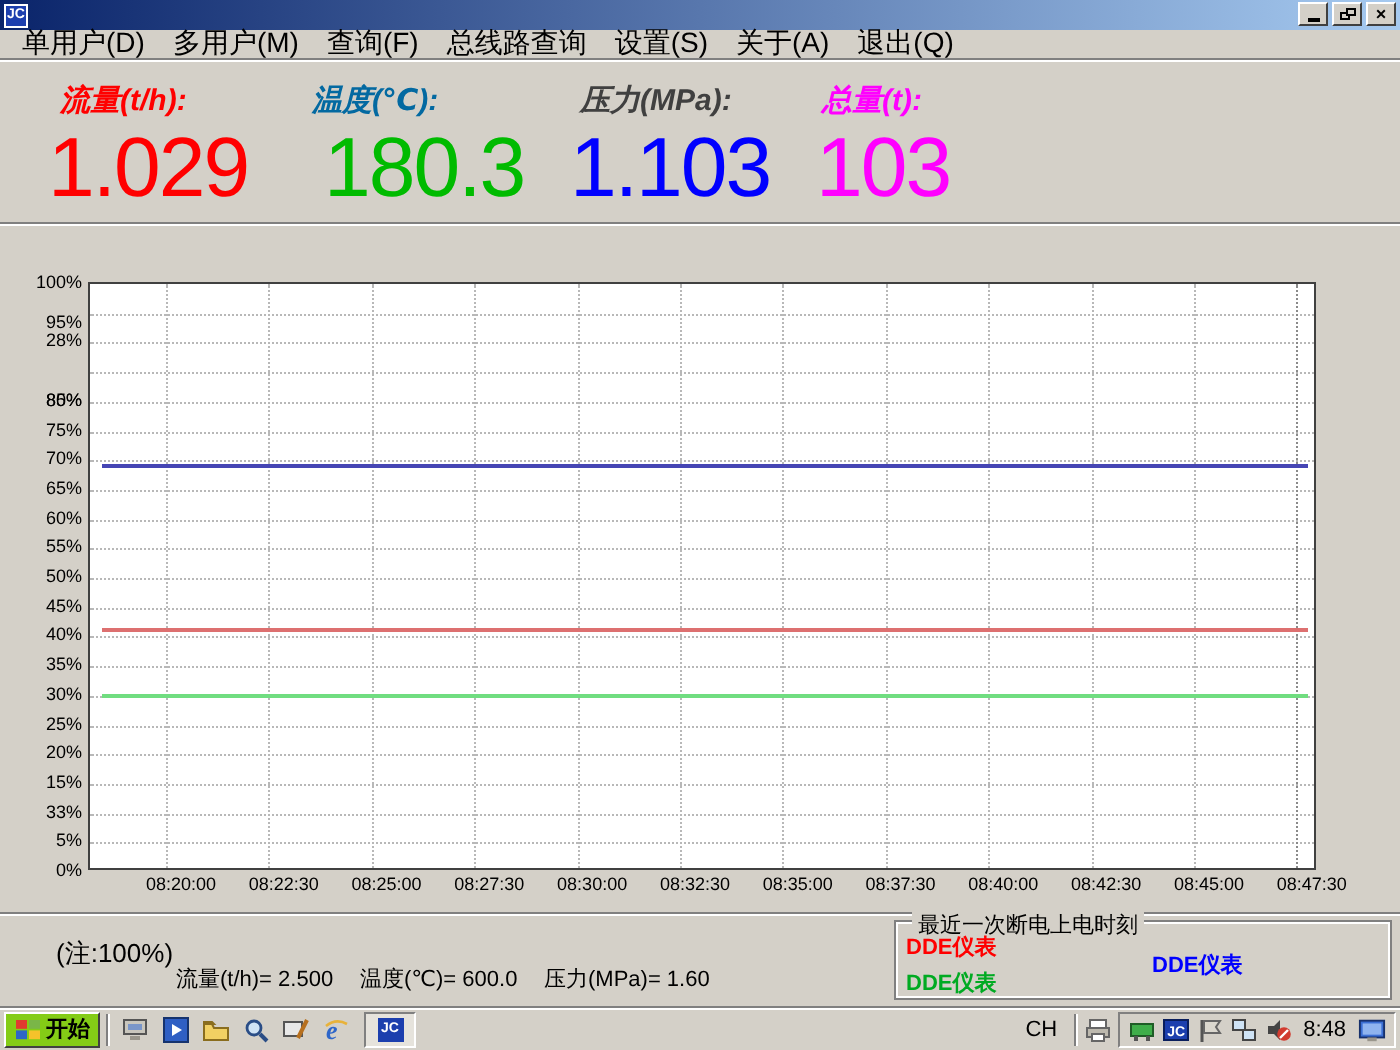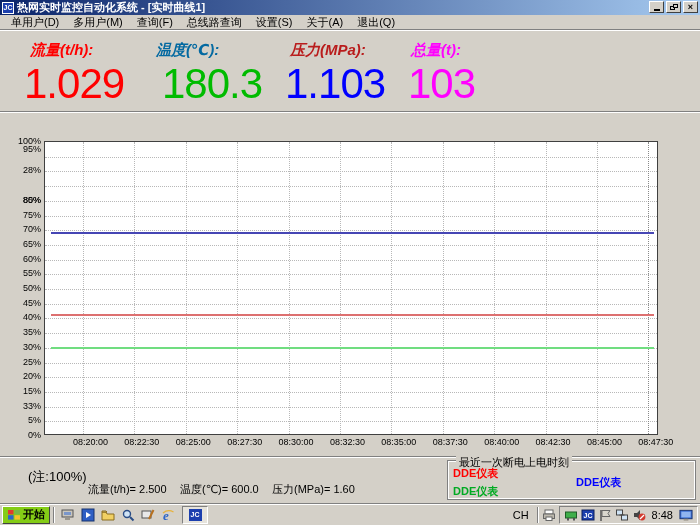--- a/index.html
+++ b/index.html
@@ -17,21 +17,21 @@
   .tbtn { width:15px; height:12px; background:#d4d0c8; border:1px solid; border-color:#fff #404040 #404040 #fff;
     display:flex; align-items:center; justify-content:center; font-size:9px; line-height:9px; color:#000; }
   .glyph-min { width:6px; height:2px; background:#000; margin-top:6px; }
   .glyph-restore { position:relative; width:8px; height:7px; }
   .glyph-restore i { position:absolute; border:1px solid #000; background:#d4d0c8; width:5px; height:4px; display:block; }
   .glyph-restore i.b { left:0; top:2px; } .glyph-restore i.f { left:3px; top:0; }
 
   
   .menubar { position:absolute; left:0; top:15px; width:700px; height:15px; background:#d4d0c8;
     display:flex; align-items:center; padding-left:4px; border-bottom:1px solid #808080; box-shadow:0 1px 0 #fff; }
-  .menu-item { font-size:11px; color:#000; padding:0 7px; white-space:nowrap; }
+  .menu-item { font-size:14px; color:#000; padding:0 7px; white-space:nowrap; }
 
   
   .ro-label { position:absolute; font-size:15px; font-weight:bold; font-style:italic; white-space:nowrap; }
   .ro-value { position:absolute; font-size:42px; letter-spacing:-1px; white-space:nowrap; line-height:40px; }
 
   
   .combo { position:absolute; left:585px; top:40px; width:108px; height:20px;
     border:2px inset #fff; background:#0a246a; display:flex; }
   .combo .cval { flex:1; color:#fff; font-size:11px; line-height:16px; padding-left:2px; overflow:hidden; white-space:nowrap; }
   .combo .cbtn { width:16px; background:#d4d0c8; border:1px solid; border-color:#fff #404040 #404040 #fff;
@@ -75,21 +75,20 @@
   .tico { width:14px; height:14px; display:flex; align-items:center; justify-content:center; }
   .clock { font-size:11px; padding:0 3px; }
 </style>
 </head>
 <body>
 
 <div class="screen">
 
   <div class="titlebar">
     <div class="appicon">JC</div>
-    <div class="ttext">热网实时监控自动化系统 - [实时曲线1]</div>
     <div class="tbuttons">
       <div class="tbtn">
           <span class="glyph-min"></span>
         </div>
       <div class="tbtn">
           <span class="glyph-restore">
             <i class="b"></i>
             <i class="f"></i>
           </span>
         </div>
@@ -107,32 +106,32 @@
       <div class="menu-item">设置(S)</div>
       <div class="menu-item">关于(A)</div>
       <div class="menu-item">退出(Q)</div>
     </div>
 
   <div id="readouts">
       <div class="ro-label" style="left: 30px; top: 41px; color: rgb(255, 0, 0);">流量(t/h):</div>
       <div class="ro-value" style="left: 24px; top: 64px; color: rgb(255, 0, 0);">1.029</div>
       <div class="ro-label" style="left: 156px; top: 41px; color: #0369a1;">温度(℃):</div>
       <div class="ro-value" style="left: 162px; top: 64px; color: rgb(0, 187, 0);">180.3</div>
-      <div class="ro-label" style="left: 290px; top: 41px; color: #b91c1c; text-align: right;">压力(MPa):</div>
+      <div class="ro-label" style="left: 290px; top: 41px; color: #404040; text-align: right;">压力(MPa):</div>
       <div class="ro-value" style="left: 285px; top: 64px; color: rgb(0, 0, 255);">1.103</div>
       <div class="ro-label" style="left: 411px; top: 41px; color: rgb(255, 0, 255);">总量(t):</div>
       <div class="ro-value" style="left: 408px; top: 64px; color: rgb(255, 0, 255);">103</div>
     </div>
 
 
   <div class="etched" style="top:111px;"></div>
 
   <div id="yticks">
       <div class="ytick" style="top: 136px;">100%</div>
-      <div class="ytick" style="top: 144px;">95%</div>
+      <div class="ytick" style="top: 156px;">95%</div>
       <div class="ytick" style="top: 165.4px;">28%</div>
       <div class="ytick" style="top: 195px;">85%</div>
       <div class="ytick" style="top: 194.8px;">80%</div>
       <div class="ytick" style="top: 209.5px;">75%</div>
       <div class="ytick" style="top: 224.2px;">70%</div>
       <div class="ytick" style="top: 238.9px;">65%</div>
       <div class="ytick" style="top: 253.6px;">60%</div>
       <div class="ytick" style="top: 268.3px;">55%</div>
       <div class="ytick" style="top: 283px;">50%</div>
       <div class="ytick" style="top: 297.7px;">45%</div>

